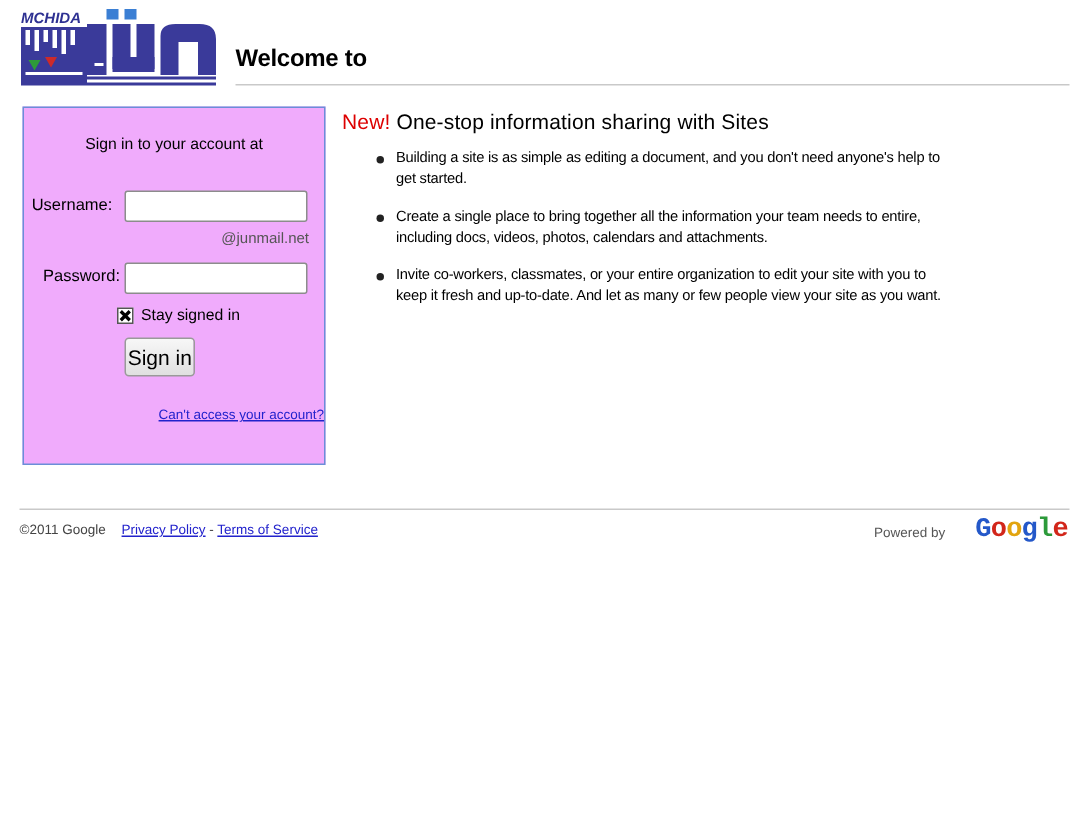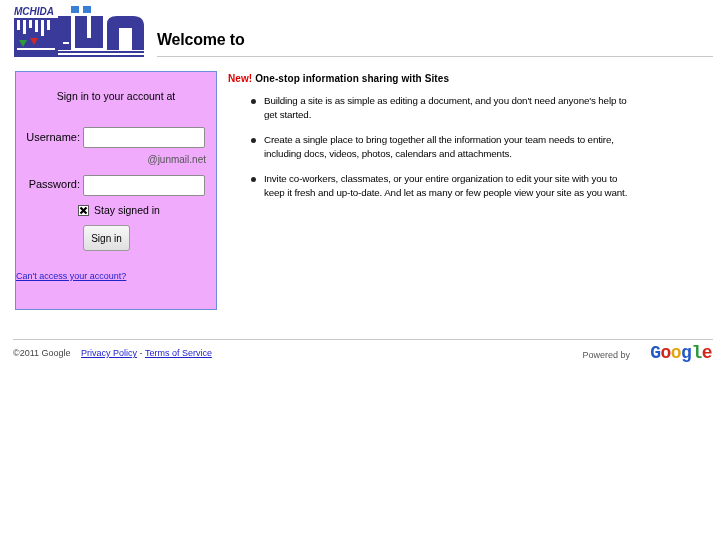--- a/index.html
+++ b/index.html
@@ -8,39 +8,39 @@
 
     .header { position: absolute; left: 0; top: 0; width: 597px; height: 62px; }
     .logo { position: absolute; left: 13px; top: 4px; width: 131px; height: 55px; }
     .welcome { position: absolute; left: 157px; top: 31px; font-size: 16px; font-weight: bold; letter-spacing: -0.2px; }
     .header-rule { position: absolute; left: 157px; top: 56px; width: 556px; height: 1px; background: #c9c9c9; }
 
     .signin-box { position: absolute; left: 15px; top: 71px; width: 202px; height: 239px;
       background: #f0abfc; border: 1px solid #6b8ed8; }
     .signin-title { position: absolute; left: 0; top: 18px; width: 100%; text-align: center; font-size: 10.5px; }
     .field-label { position: absolute; font-size: 11px; text-align: right; width: 64px; }
-    .lbl-user { left: 0; top: 59px; }
+    .lbl-user { left: 0; top: 59px; text-align: center; }
     .lbl-pass { left: 0; top: 106px; }
     .text-input { position: absolute; left: 67px; width: 122px; height: 21px; background: #fff;
       border: 1px solid #8c8c8c; border-radius: 2px; }
     .in-user { top: 55px; }
     .in-pass { top: 103px; }
     .domain-hint { position: absolute; right: 10px; top: 82px; font-size: 10px; color: #555; }
     .stay-row { position: absolute; left: 50px; top: 132px; display: flex; align-items: center; font-size: 10.5px; padding-left: 12px; }
     .checkbox { width: 11px; height: 11px; border: 1px solid #555; background: #fff; margin-right: 5px;
       position: relative; display: inline-block; }
     .checkbox svg { position: absolute; left: 0; top: 0; }
     .signin-btn { position: absolute; left: 67px; top: 153px; width: 47px; height: 26px;
       background: linear-gradient(#f7f7f7, #e0e0e0); border: 1px solid #9a9a9a; border-radius: 3px;
-      font-family: "Liberation Sans", sans-serif; font-size: 10px; color: #000; }
-    .cant-access { position: absolute; left: 0; top: 199px; width: 100%; text-align: left; font-size: 9px;
-      color: #2222cc; text-decoration: underline; }
+      font-family: "Liberation Sans", sans-serif; font-size: 14px; color: #000; }
+    .cant-access { position: absolute; left: 0; top: 199px; width: 100%; text-align: right; font-size: 9px;
+      color: #2222cc; text-decoration: underline; padding-left: 24px; }
 
     .promo { position: absolute; left: 228px; top: 73px; width: 420px; }
-    .promo-title { font-size: 10px; font-weight: bold; letter-spacing: 0.1px; }
+    .promo-title { font-size: 14px; font-weight: normal; letter-spacing: 0.1px; }
     .promo-title .new { color: #dd0000; }
     .promo-list { list-style: none; margin-top: 10px; }
     .promo-list li { position: relative; padding-left: 36px; font-size: 9.8px; line-height: 14px; margin-bottom: 11px;
       letter-spacing: -0.15px; width: 412px; }
     .promo-list li .bullet { position: absolute; left: 23px; top: 5px; width: 5px; height: 5px; border-radius: 50%; background: #222; }
 
     .footer-rule { position: absolute; left: 13px; top: 339px; width: 700px; height: 1px; background: #c9c9c9; }
     .footer-left { position: absolute; left: 13px; top: 348px; font-size: 9px; color: #444; }
     .footer-left a { color: #2222cc; text-decoration: underline; }
     .footer-left .sep { color: #444; }

